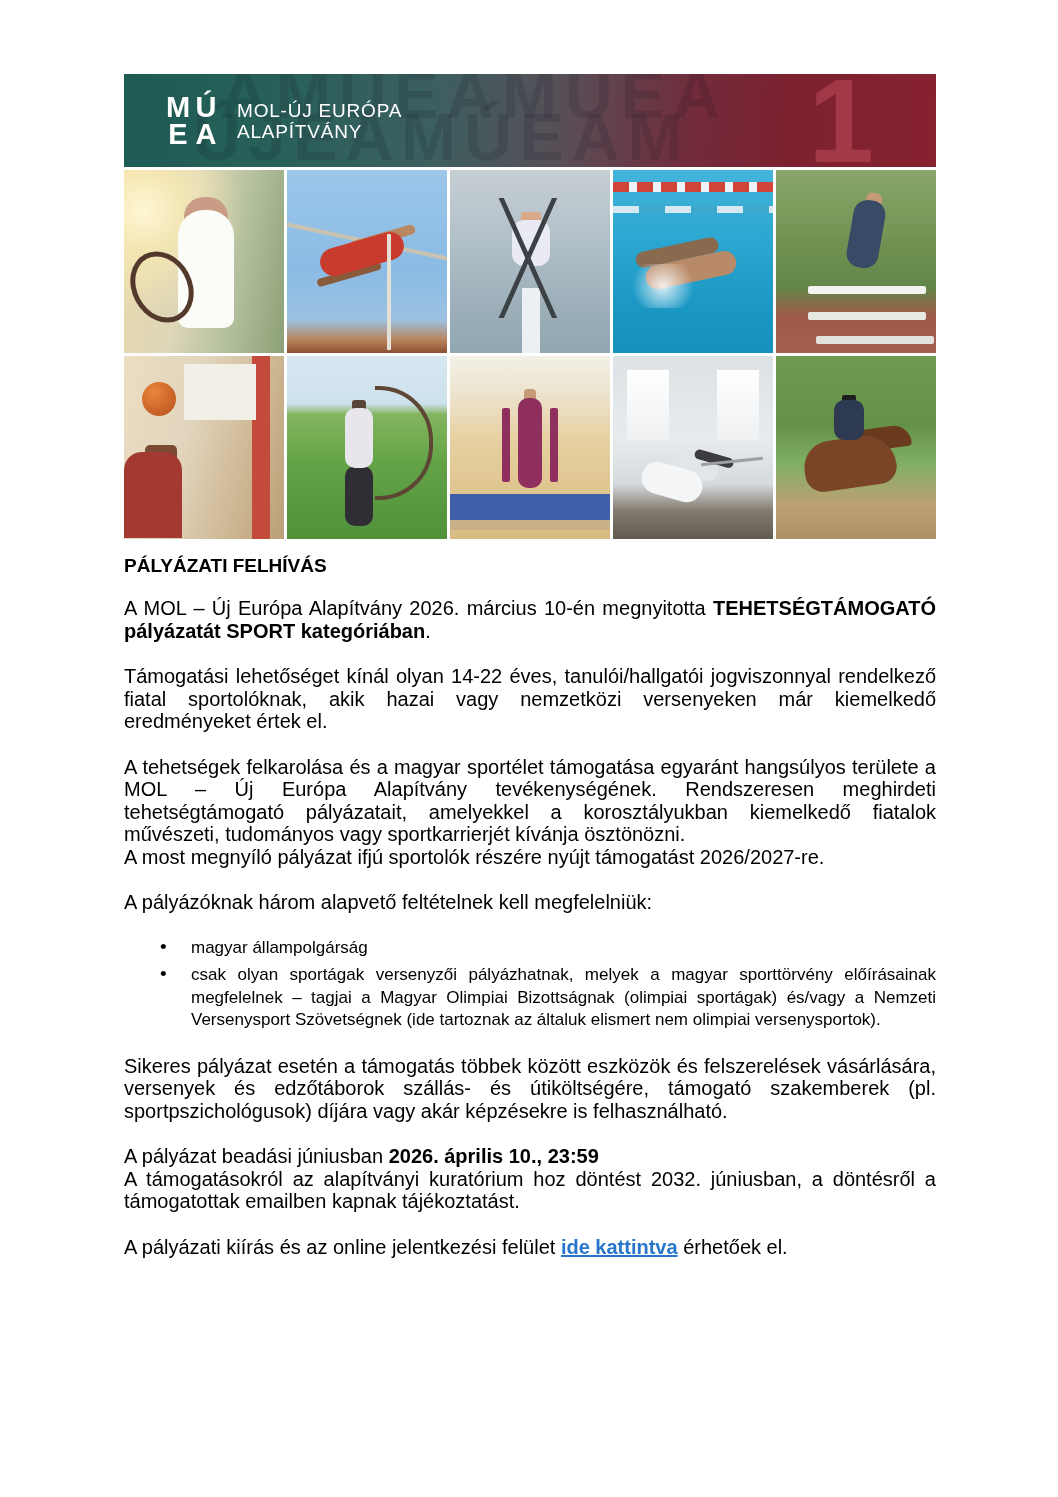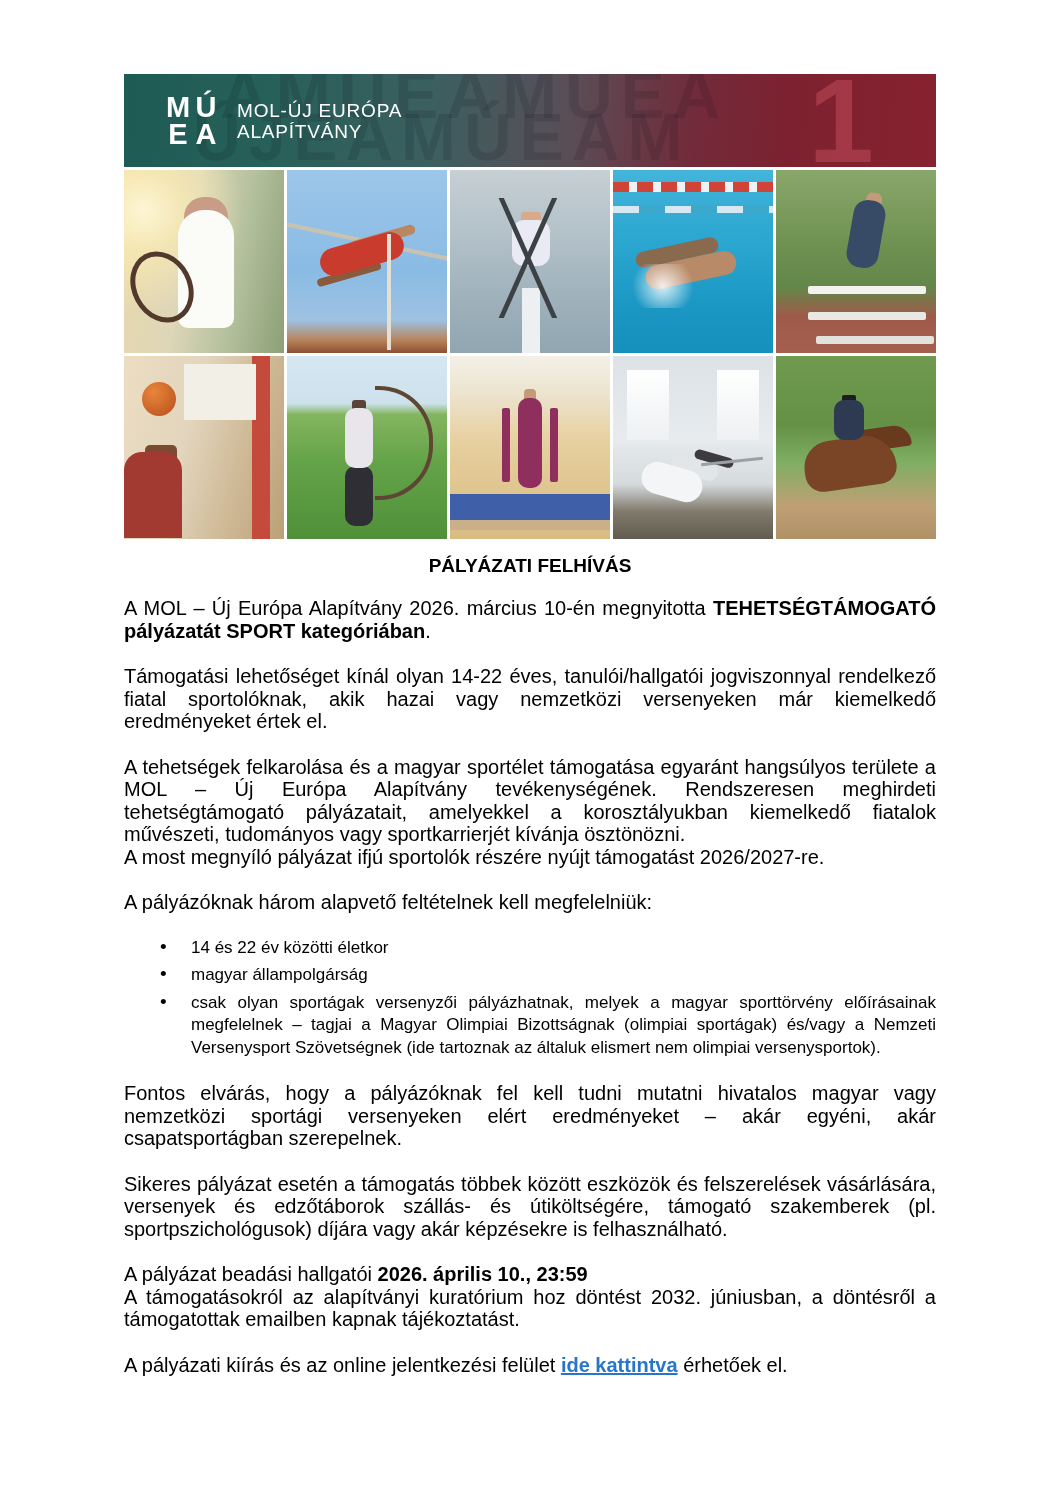--- a/index.html
+++ b/index.html
@@ -91,21 +91,21 @@
     box-shadow:18px -20px 0 -7px #e3e6e8,34px -34px 0 -11px #3c3c40;}
   .ph-fencing::after{width:62px;height:3px;left:88px;top:104px;background:#9aa0a4;transform:rotate(-6deg);}
 
   .ph-equestrian{background:linear-gradient(180deg,#6f9a50 0%,#659147 38%,#7fae63 58%,#bfa075 82%,#b09167 100%);}
   .ph-equestrian::before{width:92px;height:50px;left:28px;top:82px;background:#7a4526;border-radius:30px 36px 20px 20px;transform:rotate(-8deg);
     box-shadow:32px -20px 0 -14px #6a3a1f;}
   .ph-equestrian::after{width:30px;height:40px;left:58px;top:44px;background:#2e3a52;border-radius:10px;
     box-shadow:0 -13px 0 -8px #1d1d22;}
 
   
-  .doc-title{font-size:19px;font-weight:bold;text-align:center;margin:16px 0 20px 0;line-height:22px;}
+  .doc-title{font-size:19px;font-weight:bold;margin:16px 0 20px 0;line-height:22px;}
   .para{font-size:20px;line-height:22.5px;text-align:justify;margin:0 0 23px 0;}
   .para .bold{font-weight:bold;}
   .link{color:#2776cb;text-decoration:underline;cursor:pointer;font-weight:bold;}
   ul.bullets{margin:0 0 23px 0;padding:0 0 0 67px;list-style:none;}
   ul.bullets li{position:relative;font-size:17px;line-height:22.5px;text-align:justify;margin:0 0 5px 0;}
   ul.bullets li::before{content:"\2022";position:absolute;left:-31px;top:-1px;font-size:19px;}
   ul.bullets li:last-child{margin-bottom:3px;}
 </style>
 </head>
 <body>
@@ -146,23 +146,21 @@
     </div>
 
   <h1 class="doc-title">PÁLYÁZATI FELHÍVÁS</h1>
 
   <div>
       <p class="para"><span>A MOL – Új Európa Alapítvány 2026. március 10-én megnyitotta </span><span class="bold">TEHETSÉGTÁMOGATÓ pályázatát SPORT kategóriában</span><span>.</span></p>
       <p class="para"><span>Támogatási lehetőséget kínál olyan 14-22 éves, tanulói/hallgatói jogviszonnyal rendelkező fiatal sportolóknak, akik hazai vagy nemzetközi versenyeken már kiemelkedő eredményeket értek el.</span></p>
       <p class="para"><span>A tehetségek felkarolása és a magyar sportélet támogatása egyaránt hangsúlyos területe a MOL – Új Európa Alapítvány tevékenységének. Rendszeresen meghirdeti tehetségtámogató pályázatait, amelyekkel a korosztályukban kiemelkedő fiatalok művészeti, tudományos vagy sportkarrierjét kívánja ösztönözni.</span><br><span>A most megnyíló pályázat ifjú sportolók részére nyújt támogatást 2026/2027-re.</span></p>
       <p class="para"><span>A pályázóknak három alapvető feltételnek kell megfelelniük:</span></p>
       <ul class="bullets">
-        <li>14 és 22 év közötti életkor</li>
         <li>magyar állampolgárság</li>
         <li>csak olyan sportágak versenyzői pályázhatnak, melyek a magyar sporttörvény előírásainak megfelelnek – tagjai a Magyar Olimpiai Bizottságnak (olimpiai sportágak) és/vagy a Nemzeti Versenysport Szövetségnek (ide tartoznak az általuk elismert nem olimpiai versenysportok).</li>
       </ul>
-      <p class="para"><span>Fontos elvárás, hogy a pályázóknak fel kell tudni mutatni hivatalos magyar vagy nemzetközi sportági versenyeken elért eredményeket – akár egyéni, akár csapatsportágban szerepelnek.</span></p>
       <p class="para"><span>Sikeres pályázat esetén a támogatás többek között eszközök és felszerelések vásárlására, versenyek és edzőtáborok szállás- és útiköltségére, támogató szakemberek (pl. sportpszichológusok) díjára vagy akár képzésekre is felhasználható.</span></p>
-      <p class="para"><span>A pályázat beadási hallgatói </span><span class="bold">2026. április 10., 23:59</span><br><span>A támogatásokról az alapítványi kuratórium hoz döntést 2032. júniusban, a döntésről a támogatottak emailben kapnak tájékoztatást.</span></p>
+      <p class="para"><span>A pályázat beadási júniusban </span><span class="bold">2026. április 10., 23:59</span><br><span>A támogatásokról az alapítványi kuratórium hoz döntést 2032. júniusban, a döntésről a támogatottak emailben kapnak tájékoztatást.</span></p>
       <p class="para"><span>A pályázati kiírás és az online jelentkezési felület </span><a href="#" class="link">ide kattintva</a><span> érhetőek el.</span></p>
     </div>
 
 </div>
 
 </body></html>

